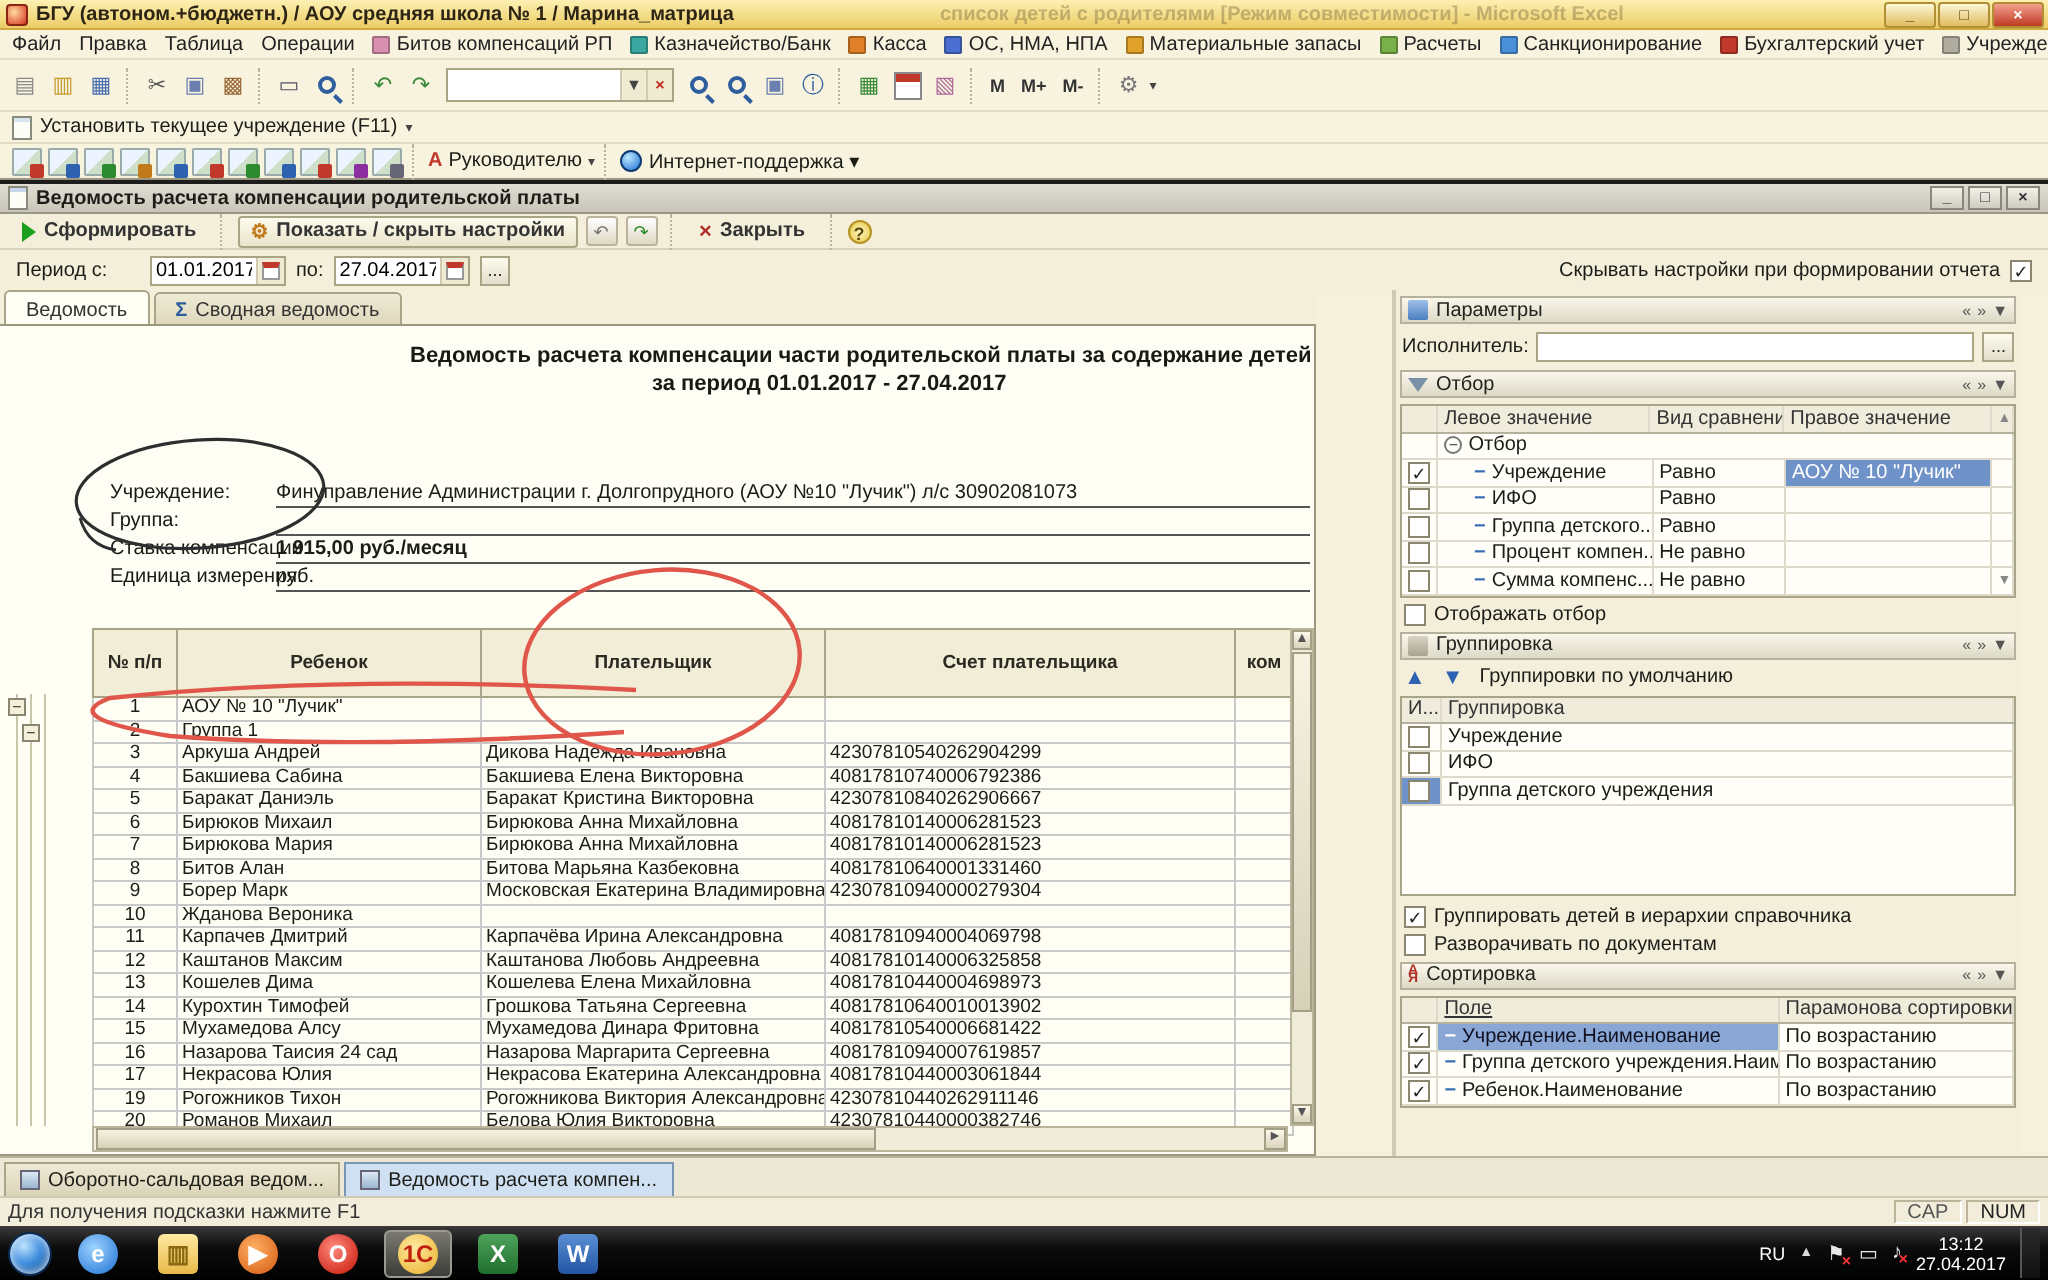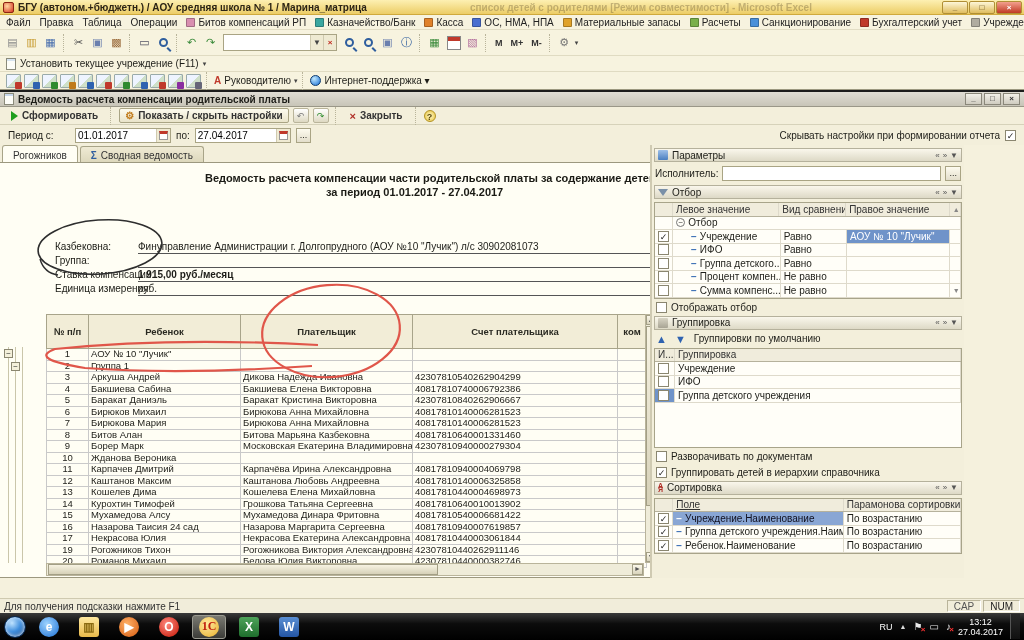--- a/index.html
+++ b/index.html
@@ -65,21 +65,21 @@
   .btn-box{border:1px solid #a9a484;background:linear-gradient(#fdfbef,#e9e4ca)}
   .tri-green{width:0;height:0;border-left:7px solid #1e9e1e;border-top:5px solid transparent;border-bottom:5px solid transparent}
   .x-red{color:#b03028;font-weight:bold;font-size:11px}
   .q-help{width:12px;height:12px;border-radius:50%;background:radial-gradient(#fff8c8,#e7c33c);border:1px solid #b39324;
     text-align:center;line-height:12px;font-size:9px;font-weight:bold;color:#5a4a10}
   .tbi16{width:16px;height:15px;border:1px solid #b9b49a;border-radius:2px;background:linear-gradient(#fff,#ded9c2);
     display:flex;align-items:center;justify-content:center;font-size:9px;color:#777}
 
   .period-row{left:0;top:125px;width:1024px;height:20px;background:#f3efdb;display:flex;align-items:center;padding:0 8px;gap:5px}
   .field{border:1px solid #a9a484;background:#fff;height:15px;display:flex;align-items:center}
-  .field input{border:0;outline:0;width:80px;font-size:10px;padding:0 2px;font-family:"Liberation Sans",sans-serif}
+  .field input{border:0;outline:0;width:52px;font-size:10px;padding:0 2px;font-family:"Liberation Sans",sans-serif}
   .cal-btn{width:14px;height:13px;border-left:1px solid #cfcab0;background:#efead2;position:relative}
   .cal-btn:before{content:"";position:absolute;inset:2px;background:#fff;border:1px solid #999;border-top:3px solid #c0392b}
   .dots-btn{border:1px solid #a9a484;background:linear-gradient(#fdfbef,#e3decb);height:15px;padding:0 3px;font-size:9px;line-height:12px}
   .chk{width:11px;height:11px;border:1px solid #8a8670;background:#fff;display:inline-block;
     text-align:center;line-height:10px;font-size:9px;color:#222;flex:none}
   .chk.on:before{content:"\2713"}
 
   
   .tabs{left:0;top:145px;width:658px;height:17px;display:flex;align-items:flex-end;padding-left:2px;gap:2px;background:#f3efdb}
   .tab{height:16px;padding:2px 10px 0;border:1px solid #a8a488;border-bottom:0;border-radius:3px 3px 0 0;
@@ -97,21 +97,21 @@
   .sheet th{background:#f2edd7;border:1px solid #a8a48a;font-weight:bold;text-align:center;padding:1px;color:#2a2a22}
   .sheet td{border:1px solid #c9c9c9;padding:0 2px;white-space:nowrap;overflow:hidden;height:10.7px;line-height:10.5px}
   .sheet td.num{text-align:center}
   .vscroll,.hscroll{position:absolute;background:#efecd9;border:1px solid #b9b49a}
   .sc-btn{position:absolute;background:linear-gradient(#fbf8ea,#d9d4bc);border:1px solid #a39f86;
     font-size:7px;color:#555;text-align:center}
   .thumb{position:absolute;background:linear-gradient(#f7f3e2,#d6d1b8);border:1px solid #a39f86}
   .annot{position:absolute;left:0;top:0;pointer-events:none}
 
   
-  .settings{left:650px;top:145px;width:314px;height:433px;background:#f3efdb;border-left:2px solid #cfcab2;padding:1px 2px}
+  .settings{left:696px;top:145px;width:314px;height:433px;background:#f3efdb;border-left:2px solid #cfcab2;padding:1px 2px}
   .sec-hd{height:14px;margin-top:2px;background:linear-gradient(#faf7ec,#ddd9c6);border:1px solid #b5b19c;
     display:flex;align-items:center;gap:4px;padding:0 3px;color:#22221c}
   .sec-hd .right{margin-left:auto;display:flex;gap:3px;font-size:8px;color:#555}
   .sec-ico{width:10px;height:10px;border-radius:1px}
   .funnel{width:0;height:0;border-left:5px solid transparent;border-right:5px solid transparent;border-top:7px solid #7a90a8}
   .stable{background:#fffef8;border:1px solid #a8a48a;font-size:10px}
   .srow{display:flex;border-bottom:1px solid #dedacb;height:13.5px;align-items:center}
   .srow .cell{padding:0 3px;overflow:hidden;white-space:nowrap;height:100%;display:flex;align-items:center;border-right:1px solid #dedacb}
   .shead{background:#f0ecdc;border-bottom:1px solid #b5b19c;font-weight:normal;color:#333}
   .hl{background:#6f93c9;color:#fff}
@@ -359,40 +359,40 @@
     </span>
     <span class="dots-btn">...</span>
     <span style="margin-left:auto;display:flex;align-items:center;gap:5px">
       <span>Скрывать настройки при формировании отчета</span>
       <span class="chk on"></span>
     </span>
   </div>
 
   <div class="abs tabs">
     <span class="tab active">
-      <span>Рогожников</span>
+      <span>Ведомость</span>
     </span>
     <span class="tab">
       <span class="sigma">Σ</span>
       <span>Сводная ведомость</span>
     </span>
   </div>
 
   <div class="abs sheet">
     <div class="gline" style="left:8px"></div>
     <div class="gline" style="left:15px"></div>
     <div class="gline" style="left:22px"></div>
     <div class="gbox" style="left:4px;top:186px">−</div>
     <div class="gbox" style="left:11px;top:199px">−</div>
 
     <div class="rtitle" style="left:205px;top:9px">Ведомость расчета компенсации части родительской платы за содержание детей в детском</div>
     <div class="rtitle" style="left:326px;top:23px">за период 01.01.2017 - 27.04.2017</div>
 
     <div id="fields">
-        <div class="fld-label" style="top: 78px;">Казбековна:</div>
+        <div class="fld-label" style="top: 78px;">Учреждение:</div>
         <div class="fld-value" style="top: 78px;">Финуправление Администрации г. Долгопрудного (АОУ №10 "Лучик")   л/с 30902081073</div>
         <div class="fld-label" style="top: 92px;">Группа:</div>
         <div class="fld-value" style="top: 92px;"></div>
         <div class="fld-label" style="top: 106px;">Ставка компенсации:</div>
         <div class="fld-value" style="top: 106px; font-weight: bold;">1 915,00 руб./месяц</div>
         <div class="fld-label" style="top: 120px;">Единица измерения:</div>
         <div class="fld-value" style="top: 120px;">руб.</div>
       </div>
 
     <table style="position:absolute;left:46px;top:151px;width:600px">
@@ -689,27 +689,27 @@
           <span class="cell" style="width: 330px;">ИФО</span>
         </div>
         <div class="srow">
           <span class="cell hl" style="width: 22px;">
             <span class="chk"></span>
           </span>
           <span class="cell" style="width: 330px;">Группа детского учреждения</span>
         </div>
         <div style="height: 44px;"></div>
       </div>
+    <div class="chkrow" style="margin-top:5px">
+      <span class="chk on"></span>
+      <span>Группировать детей в иерархии справочника</span>
+    </div>
     <div class="chkrow">
       <span class="chk"></span>
       <span>Разворачивать по документам</span>
-    </div>
-    <div class="chkrow" style="margin-top:5px">
-      <span class="chk on"></span>
-      <span>Группировать детей в иерархии справочника</span>
     </div>
 
     <div class="sec-hd">
       <span class="sortico">А<br>Я</span>
       <span>Сортировка</span>
       <span class="right">
           <span>«</span>
           <span>»</span>
           <span>▼</span>
         </span>
@@ -737,20 +737,30 @@
         <div class="srow">
           <span class="cell" style="width: 20px;">
             <span class="chk on"></span>
           </span>
           <span class="cell" style="width: 197px;"><span class="eqicon">−</span>Ребенок.Наименование</span>
           <span class="cell" style="width: 135px;">По возрастанию</span>
         </div>
       </div>
   </div>
 
+  <div class="abs btabs" id="btabs">
+      <span class="btab">
+        <span class="ti"></span>
+        <span>Оборотно-сальдовая ведом...</span>
+      </span>
+      <span class="btab active">
+        <span class="ti"></span>
+        <span>Ведомость расчета компен...</span>
+      </span>
+    </div>
 
   <div class="abs statusbar">
     <span>Для получения подсказки нажмите F1</span>
     <span style="margin-left:auto;display:flex;gap:2px">
       <span class="st-cell">CAP</span>
       <span class="st-cell" style="color:#222">NUM</span>
     </span>
   </div>
 
   <div class="abs tbar">
@@ -762,21 +772,21 @@
         <span class="tapp">
           <span style="width: 20px; height: 20px; display: flex; align-items: center; justify-content: center; color: rgb(138, 106, 16); background: linear-gradient(rgb(255, 233, 160), rgb(232, 185, 74)); font-size: 12px; font-weight: bold; border-radius: 3px;">▥</span>
         </span>
         <span class="tapp">
           <span style="width: 20px; height: 20px; display: flex; align-items: center; justify-content: center; color: rgb(255, 255, 255); background: radial-gradient(circle at 40% 35%, rgb(255, 176, 102), rgb(212, 89, 15)); font-size: 12px; font-weight: bold; border-radius: 50%;">▶</span>
         </span>
         <span class="tapp">
           <span style="width: 20px; height: 20px; display: flex; align-items: center; justify-content: center; color: rgb(255, 255, 255); background: radial-gradient(circle at 40% 35%, rgb(255, 138, 128), rgb(196, 18, 0)); font-size: 12px; font-weight: bold; border-radius: 50%;">O</span>
         </span>
         <span class="tapp active">
-          <span style="width: 20px; height: 20px; display: flex; align-items: center; justify-content: center; color: rgb(192, 32, 14); background: radial-gradient(circle at 40% 35%, rgb(255, 233, 160), rgb(232, 176, 42)); font-size: 12px; font-weight: bold; border-radius: 50%; font-family: Liberation Serif, serif;">1С</span>
+          <span style="width: 20px; height: 20px; display: flex; align-items: center; justify-content: center; color: rgb(192, 32, 14); background: radial-gradient(circle at 40% 35%, rgb(255, 233, 160), rgb(232, 176, 42)); font-size: 12px; font-weight: bold; border-radius: 50%;">1С</span>
         </span>
         <span class="tapp">
           <span style="width: 20px; height: 20px; display: flex; align-items: center; justify-content: center; color: rgb(255, 255, 255); background: linear-gradient(rgb(78, 163, 90), rgb(31, 110, 45)); font-size: 12px; font-weight: bold; border-radius: 3px;">X</span>
         </span>
         <span class="tapp">
           <span style="width: 20px; height: 20px; display: flex; align-items: center; justify-content: center; color: rgb(255, 255, 255); background: linear-gradient(rgb(90, 143, 212), rgb(36, 85, 164)); font-size: 12px; font-weight: bold; border-radius: 3px;">W</span>
         </span>
       </span>
     <span class="tray">
       <span>RU</span>

